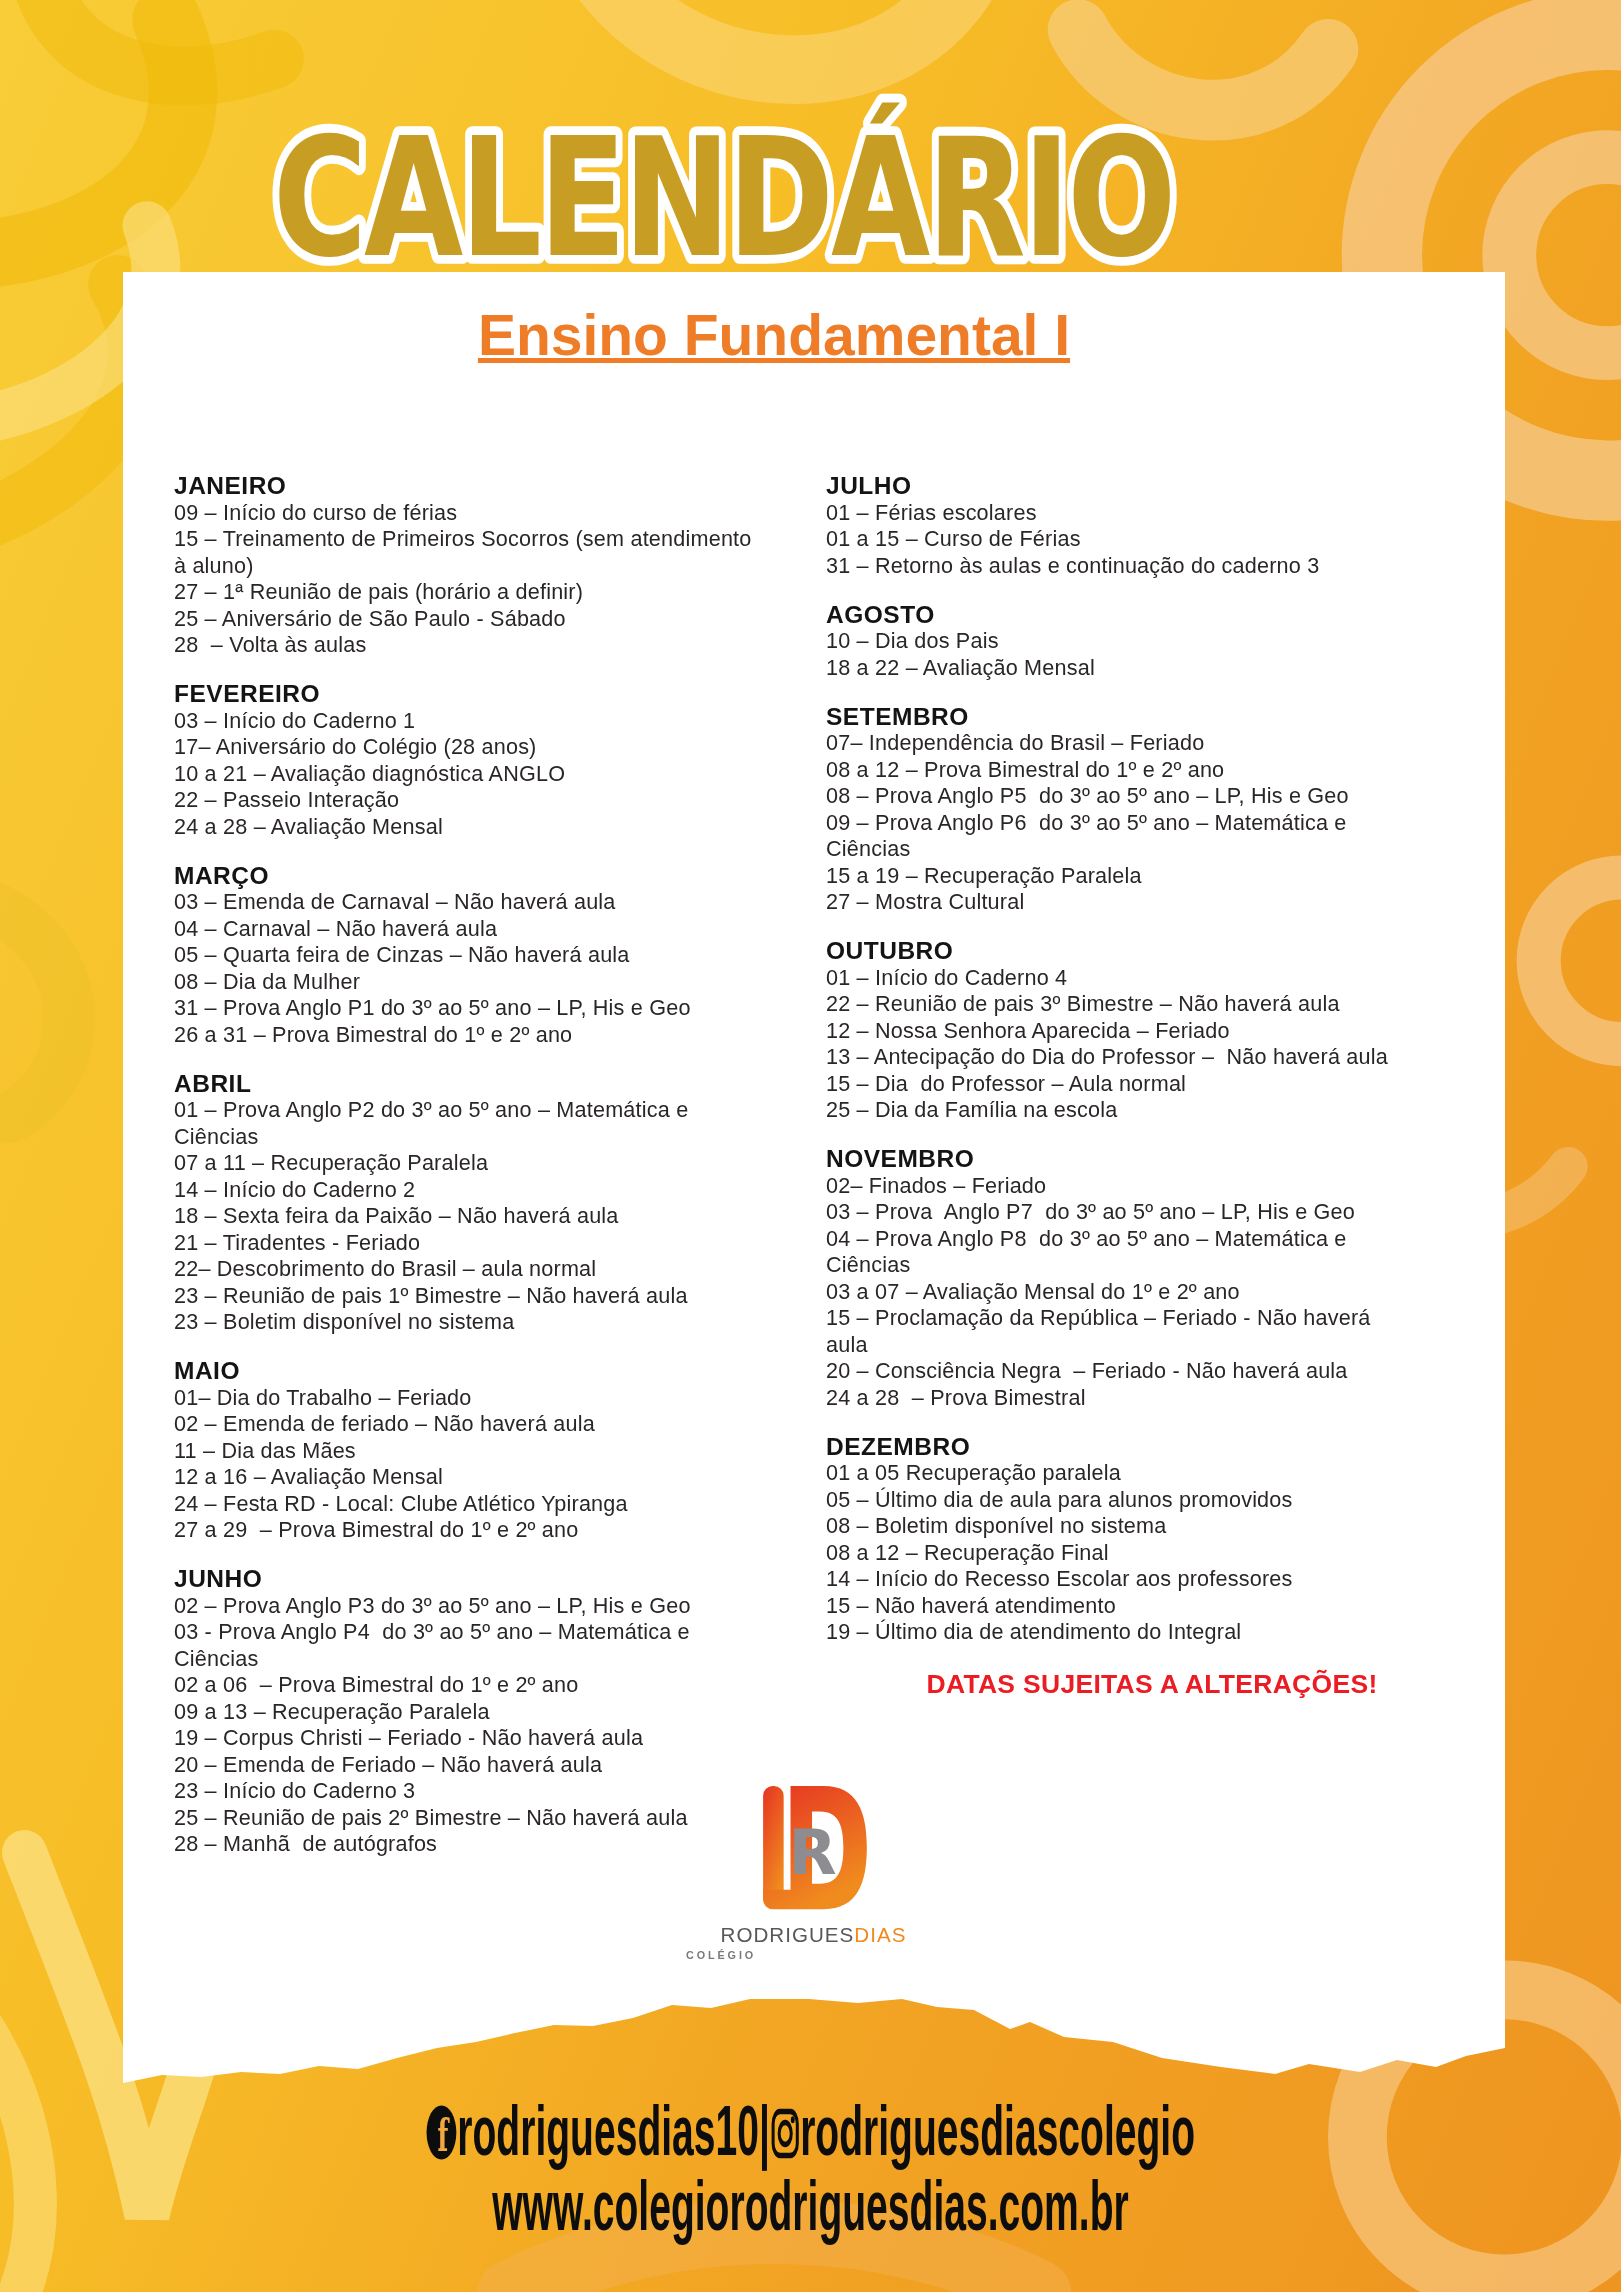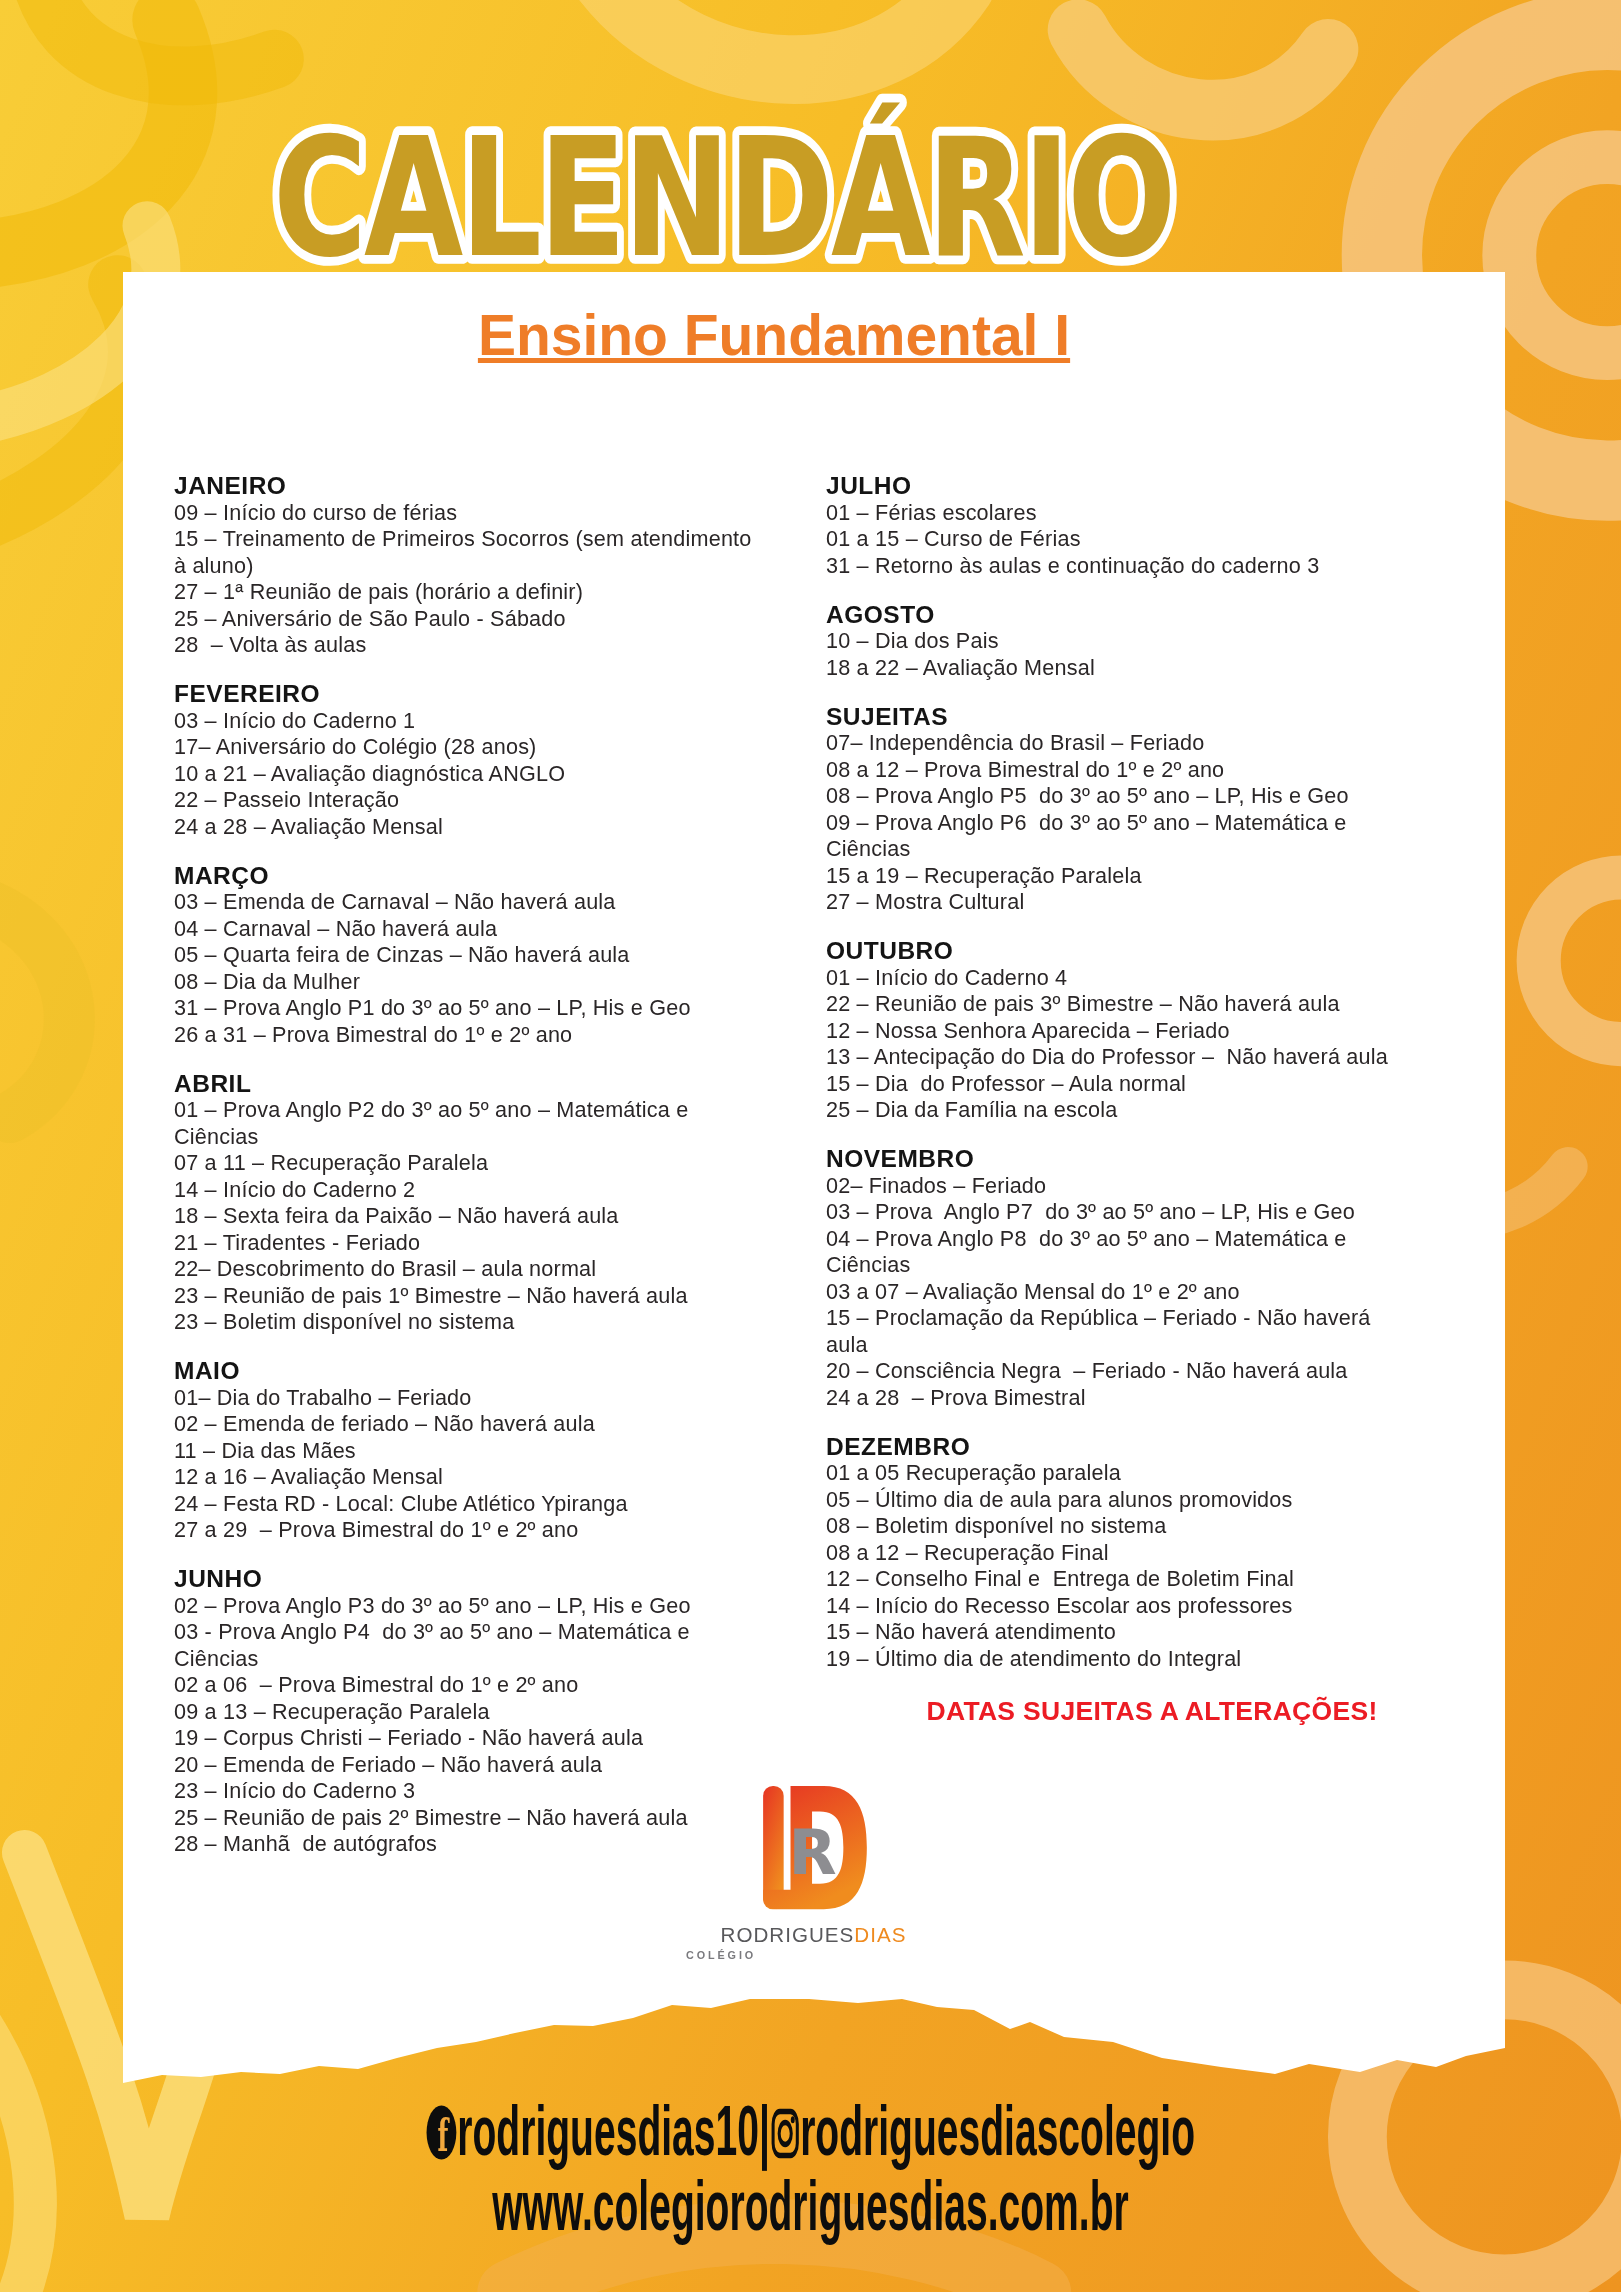--- a/index.html
+++ b/index.html
@@ -172,21 +172,21 @@
           <p class="event">01 – Férias escolares</p>
           <p class="event">01 a 15 – Curso de Férias</p>
           <p class="event">31 – Retorno às aulas e continuação do caderno 3</p>
         </section>
         <section class="month">
           <h3 class="month-name">AGOSTO</h3>
           <p class="event">10 – Dia dos Pais</p>
           <p class="event">18 a 22 – Avaliação Mensal</p>
         </section>
         <section class="month">
-          <h3 class="month-name">SUJEITAS</h3>
+          <h3 class="month-name">SETEMBRO</h3>
           <p class="event">07– Independência do Brasil – Feriado</p>
           <p class="event">08 a 12 – Prova Bimestral do 1º e 2º ano</p>
           <p class="event">08 – Prova Anglo P5  do 3º ao 5º ano – LP, His e Geo</p>
           <p class="event">09 – Prova Anglo P6  do 3º ao 5º ano – Matemática e
 Ciências</p>
           <p class="event">15 a 19 – Recuperação Paralela</p>
           <p class="event">27 – Mostra Cultural</p>
         </section>
         <section class="month">
           <h3 class="month-name">OUTUBRO</h3>
@@ -208,21 +208,20 @@
 aula</p>
           <p class="event">20 – Consciência Negra  – Feriado - Não haverá aula</p>
           <p class="event">24 a 28  – Prova Bimestral</p>
         </section>
         <section class="month">
           <h3 class="month-name">DEZEMBRO</h3>
           <p class="event">01 a 05 Recuperação paralela</p>
           <p class="event">05 – Último dia de aula para alunos promovidos</p>
           <p class="event">08 – Boletim disponível no sistema</p>
           <p class="event">08 a 12 – Recuperação Final</p>
-          <p class="event">12 – Conselho Final e  Entrega de Boletim Final</p>
           <p class="event">14 – Início do Recesso Escolar aos professores</p>
           <p class="event">15 – Não haverá atendimento</p>
           <p class="event">19 – Último dia de atendimento do Integral</p>
         </section>
       </div>
     <div class="notice">DATAS SUJEITAS A ALTERAÇÕES!</div>
   </div>
 
   <div class="logo">
     <svg class="logo-mark" width="118" height="137" viewBox="0 0 120 140">

